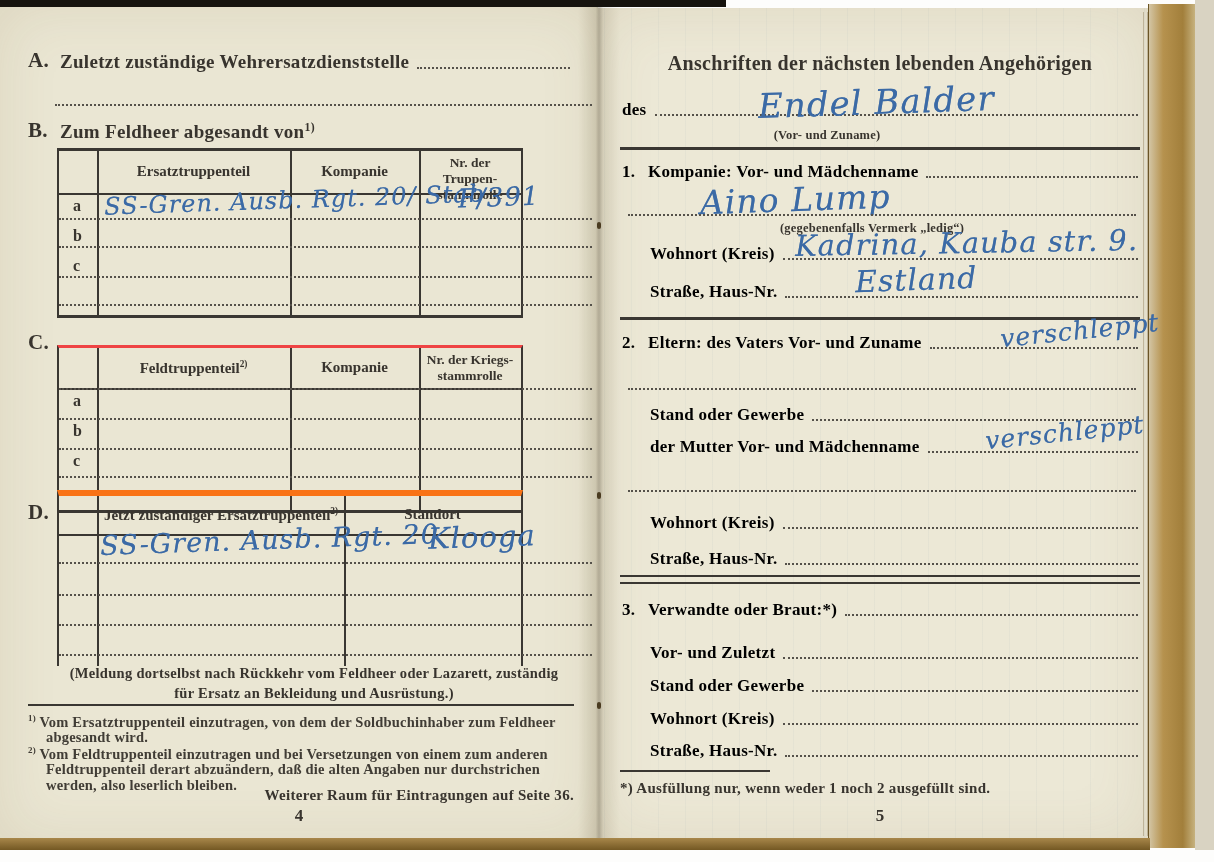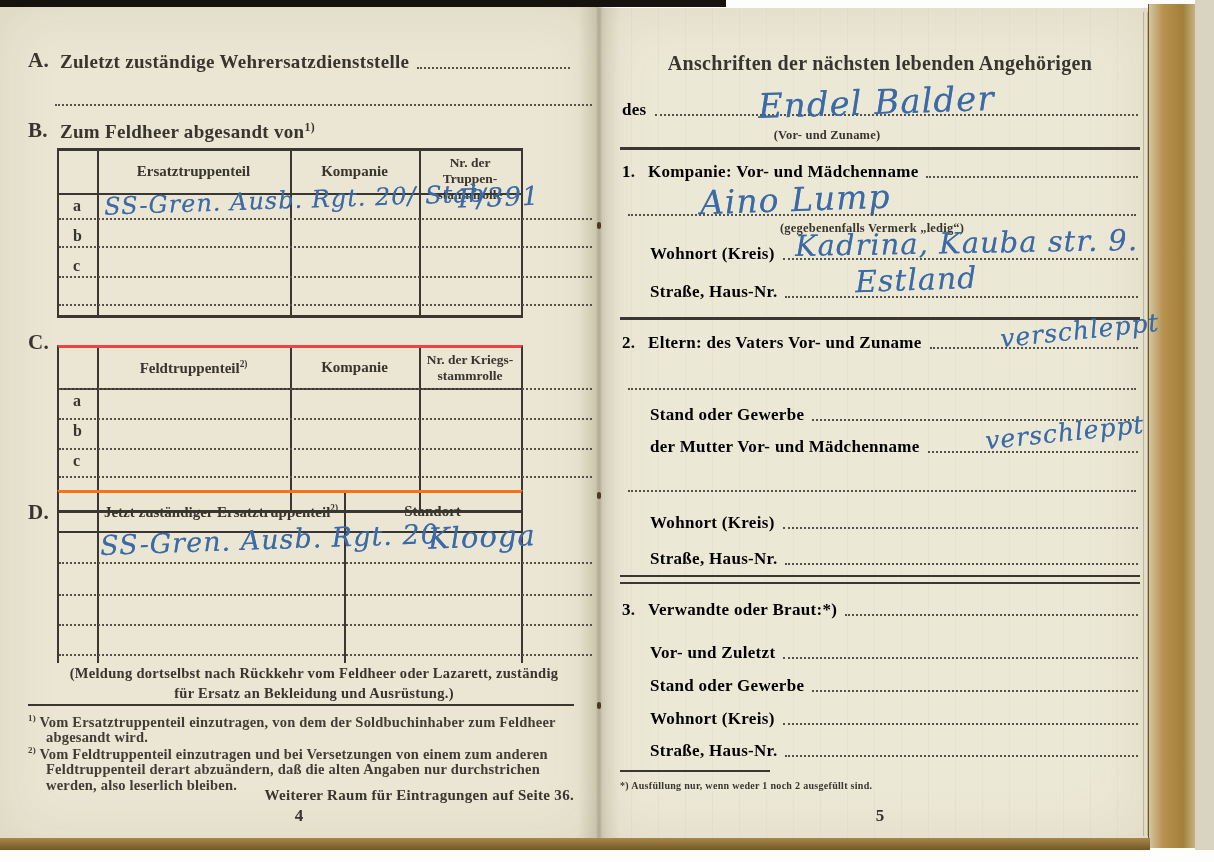--- a/index.html
+++ b/index.html
@@ -128,21 +128,21 @@
     <div class="rowlbl" style="left:14px;top:44px;">a</div>
     <div class="rowlbl" style="left:14px;top:74px;">b</div>
     <div class="rowlbl" style="left:14px;top:104px;">c</div>
   </div>
   <div class="dotline" style="left:59px;top:388px;width:533px;"></div>
   <div class="dotline" style="left:59px;top:418px;width:533px;"></div>
   <div class="dotline" style="left:59px;top:448px;width:533px;"></div>
   <div class="dotline" style="left:59px;top:476px;width:533px;"></div>
 
   <div class="secnum print abs" style="left:28px;top:500px;font-size:21px;">D.</div>
-  <div class="tbl" style="top:490px;height:170px;border-top:3px solid #f97316;">
+  <div class="tbl" style="top:490px;height:170px;border-top:6px solid #f97316;">
     <div class="vline" style="left:38px"></div>
     <div class="vline" style="left:285px"></div>
     <div class="hline" style="top:38px"></div>
     <div class="hdr" style="left:42px;width:240px;top:10px;font-size:15px;"><span>Jetzt zuständiger Ersatztruppenteil</span><sup>2)</sup></div>
     <div class="hdr" style="left:287px;width:173px;top:10px;font-size:15px;">Standort</div>
   </div>
   <div class="dotline" style="left:59px;top:562px;width:533px;"></div>
   <div class="dotline" style="left:59px;top:594px;width:533px;"></div>
   <div class="dotline" style="left:59px;top:624px;width:533px;"></div>
   <div class="dotline" style="left:59px;top:654px;width:533px;"></div>
@@ -234,16 +234,16 @@
   <div class="lblrow" style="left:650px;top:709px;width:488px;">
     <span>Wohnort (Kreis)</span>
     <span class="dotfill"></span>
   </div>
   <div class="lblrow" style="left:650px;top:741px;width:488px;">
     <span>Straße, Haus-Nr.</span>
     <span class="dotfill"></span>
   </div>
 
   <div class="rule" style="left:620px;top:770px;width:150px;height:2px;"></div>
-  <div class="abs print b" style="left:620px;top:780px;width:520px;font-size:10px;">*) Ausfüllung nur, wenn weder 1 noch 2 ausgefüllt sind.</div>
+  <div class="abs print b" style="left:620px;top:780px;width:520px;font-size:15px;">*) Ausfüllung nur, wenn weder 1 noch 2 ausgefüllt sind.</div>
   <div class="pagenum" style="left:620px;top:806px;width:520px;">5</div>
 
 </div>
 
 </body></html>

